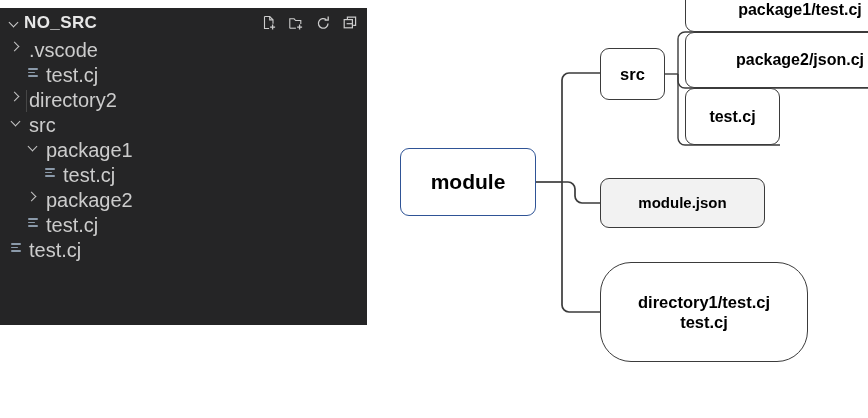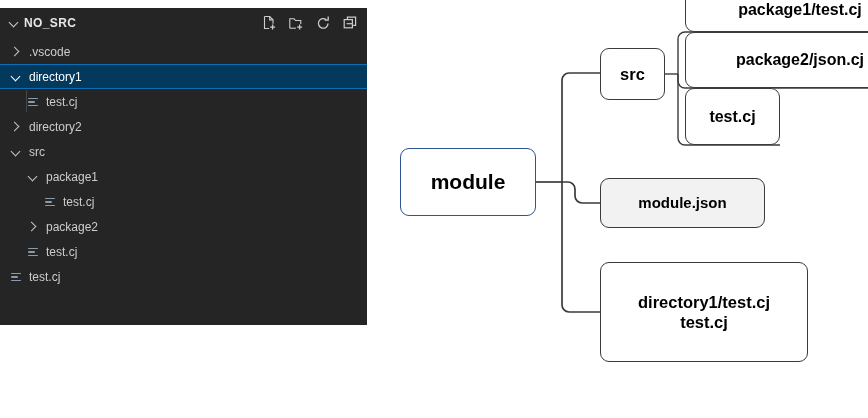--- a/index.html
+++ b/index.html
@@ -45,21 +45,21 @@
     width: 6px;
     height: 6px;
     border-right: 1.4px solid #cccccc;
     border-bottom: 1.4px solid #cccccc;
     left: 4px;
     top: 4px;
     transform: rotate(45deg);
   }
   #explorer-title {
     color: #e7e7e7;
-    font-size: 12px;
+    font-size: 17px;
     font-weight: bold;
     letter-spacing: 0.4px;
     margin-left: 2px;
     white-space: nowrap;
   }
   #header-actions {
     margin-left: auto;
     display: flex;
     align-items: center;
     gap: 10px;
@@ -74,23 +74,22 @@
 
   
   #tree {
     position: relative;
     padding-top: 1px;
   }
   .row {
     position: relative;
     height: 25px;
     display: flex;
-    align-items: center;
     color: #cccccc;
-    font-size: 12px;
+    font-size: 20px;
     white-space: nowrap;
     cursor: pointer;
   }
   .row.selected {
     background: #04395e;
     border-top: 1px solid #0b6fb5;
     border-bottom: 1px solid #0b6fb5;
     color: #ffffff;
     height: 23px;
   }
@@ -225,25 +224,20 @@
 
     <div id="tree">
 
       <div class="guide" style="left:26px; top:52px; height:22px;"></div>
 
     <div class="row">
           <span class="indent" style="width: 8px;"></span>
           <span class="chev collapsed"></span>
           <span class="label">.vscode</span>
         </div>
-        <div class="row selected">
-          <span class="indent" style="width: 8px;"></span>
-          <span class="chev"></span>
-          <span class="label">directory1</span>
-        </div>
         <div class="row">
           <span class="indent" style="width: 25px;"></span>
           <span class="fileicon">
             <i></i>
             <i></i>
             <i></i>
           </span>
           <span class="label">test.cj</span>
         </div>
         <div class="row">
@@ -333,19 +327,19 @@
     </div>
 
     <div class="node dark-edge" style="left:295px; top:88px; width:95px; height:57px; font-size:16px;">
       <span class="line">test.cj</span>
     </div>
 
     <div class="node dark-edge gray-fill" style="left:210px; top:178px; width:165px; height:50px; font-size:15px;">
       <span class="line">module.json</span>
     </div>
 
-    <div class="node dark-edge" style="left:210px; top:262px; width:208px; height:100px; font-size:16.5px;">
+    <div class="node dark-edge" style="left:210px; top:262px; width:208px; height:100px; font-size:16.5px;border-radius:31px;">
       <span class="line">directory1/test.cj</span>
       <span class="line">test.cj</span>
     </div>
 
   </div>
 </div>
 
 </body></html>

